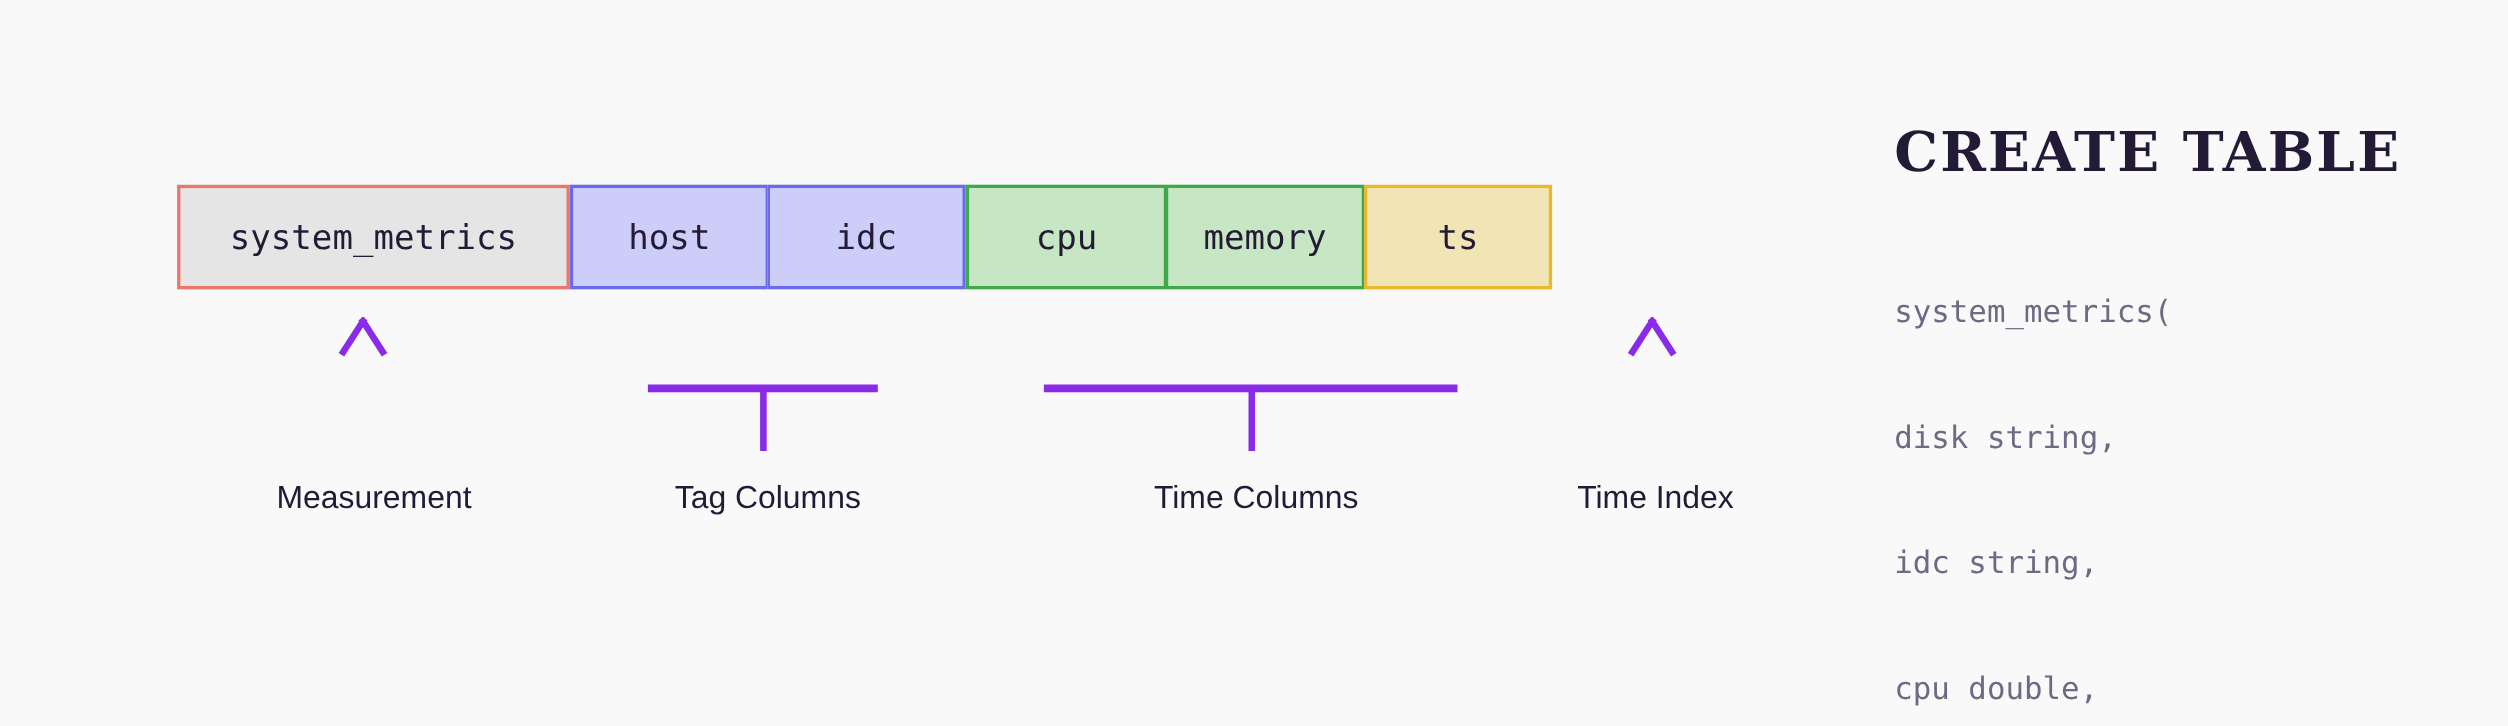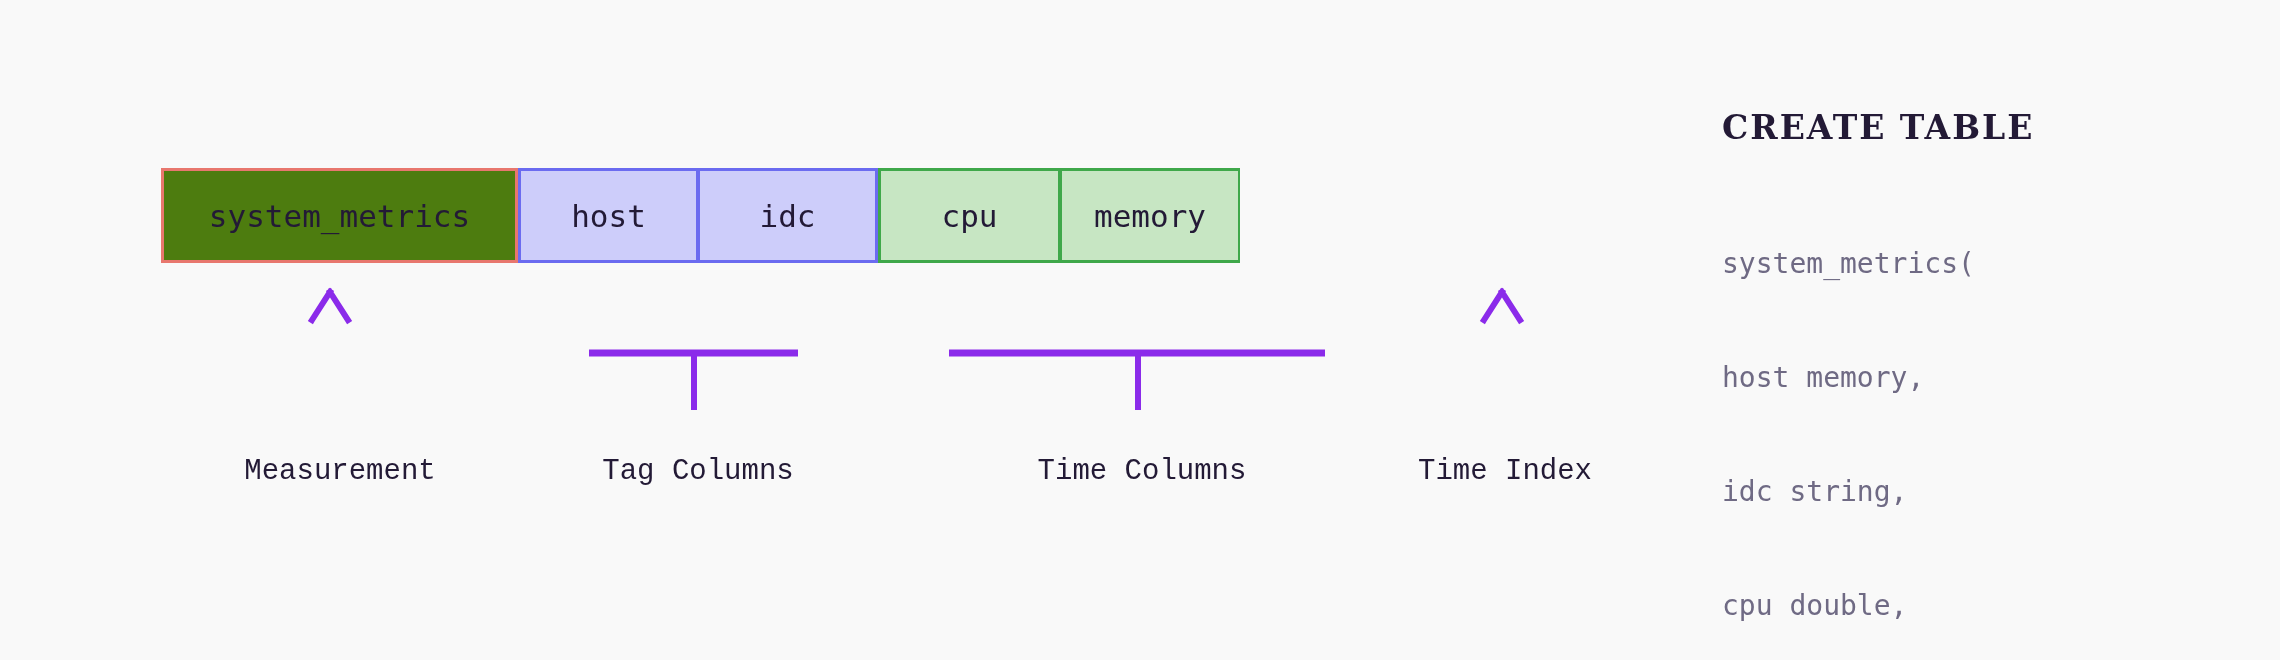--- a/index.html
+++ b/index.html
@@ -16,49 +16,49 @@
   .strip{position:absolute;left:161px;top:168px;height:95px;display:flex;}
   .cell{
     box-sizing:border-box;
     display:flex;align-items:center;justify-content:center;
     font-family:"DejaVu Sans Mono","Liberation Mono",monospace;
     font-size:31px;
     color:#231a36;
     letter-spacing:0px;
     height:95px;
   }
-  .cell.pink   {background:#4d7c0f;border:3px solid #e8776e;text-align:right;}
+  .cell.pink   {background:#e5e5e5;border:3px solid #e8776e;text-align:right;}
   .cell.blue   {background:#cdcdfa;border:3px solid #6b6bf0;border-left-width:2px;border-right-width:2px;text-align:center;}
   .cell.blue.first{border-left-width:3px;}
   .cell.blue.last {border-right-width:3px;}
   .cell.green  {background:#c7e6c3;border:3px solid #3fa84a;border-left-width:2px;border-right-width:2px;}
   .cell.green.first{border-left-width:3px;text-align:right;}
   .cell.green.last {border-right-width:3px;}
   .cell.yellow {background:#f2e5b5;border:3px solid #e8b92e;}
 
   
   #connectors{position:absolute;left:0;top:0;width:2280px;height:660px;pointer-events:none;}
 
   
   .axis-label{
     position:absolute;
-    font-family:Liberation Mono, monospace;
+    font-family:Liberation Sans, sans-serif;
     font-size:29px;
     color:#231a36;
     white-space:nowrap;
     transform:translateX(-50%);
-    top:455px;
+    top:437px;
   }
 
   
   .code-panel{position:absolute;left:1722px;top:108px;}
   .code-title{
     font-family:"DejaVu Serif","Liberation Serif",serif;
     font-weight:bold;
-    font-size:33px;
+    font-size:50px;
     letter-spacing:2px;
     color:#231a36;
     margin:0 0 22px 0;
     white-space:nowrap;
   }
   .code-body{
     font-family:"DejaVu Sans Mono","Liberation Mono",monospace;
     font-size:28px;
     line-height:38px;
     color:#6f6a84;
@@ -78,20 +78,23 @@
       <span>host</span>
     </div>
     <div class="cell blue last" style="width:180px">
       <span>idc</span>
     </div>
     <div class="cell green first" style="width:182px">
       <span>cpu</span>
     </div>
     <div class="cell green" style="width:180px">
       <span>memory</span>
+    </div>
+    <div class="cell yellow" style="width:171px">
+      <span>ts</span>
     </div>
   </div>
 
   <svg id="connectors" viewBox="0 0 2280 660">
     <defs>
       <linearGradient id="upfade" x1="0" y1="1" x2="0" y2="0">
         <stop offset="0%" stop-color="#e6c9fb"></stop>
         <stop offset="35%" stop-color="#b36ef2"></stop>
         <stop offset="100%" stop-color="#8b2bea"></stop>
       </linearGradient>
@@ -129,21 +132,21 @@
 
   <div class="axis-label" style="left:340px">Measurement</div>
   <div class="axis-label" style="left:698px">Tag Columns</div>
   <div class="axis-label" style="left:1142px">Time Columns</div>
   <div class="axis-label" style="left:1505px">Time Index</div>
 
   <div class="code-panel">
     <div class="code-title">CREATE TABLE</div>
     <div class="code-body">
       <div>system_metrics(</div>
-      <div>host memory,</div>
+      <div>disk string,</div>
       <div>idc string,</div>
       <div>cpu double,</div>
       
       
       
       
     </div>
   </div>
 
 </div>

